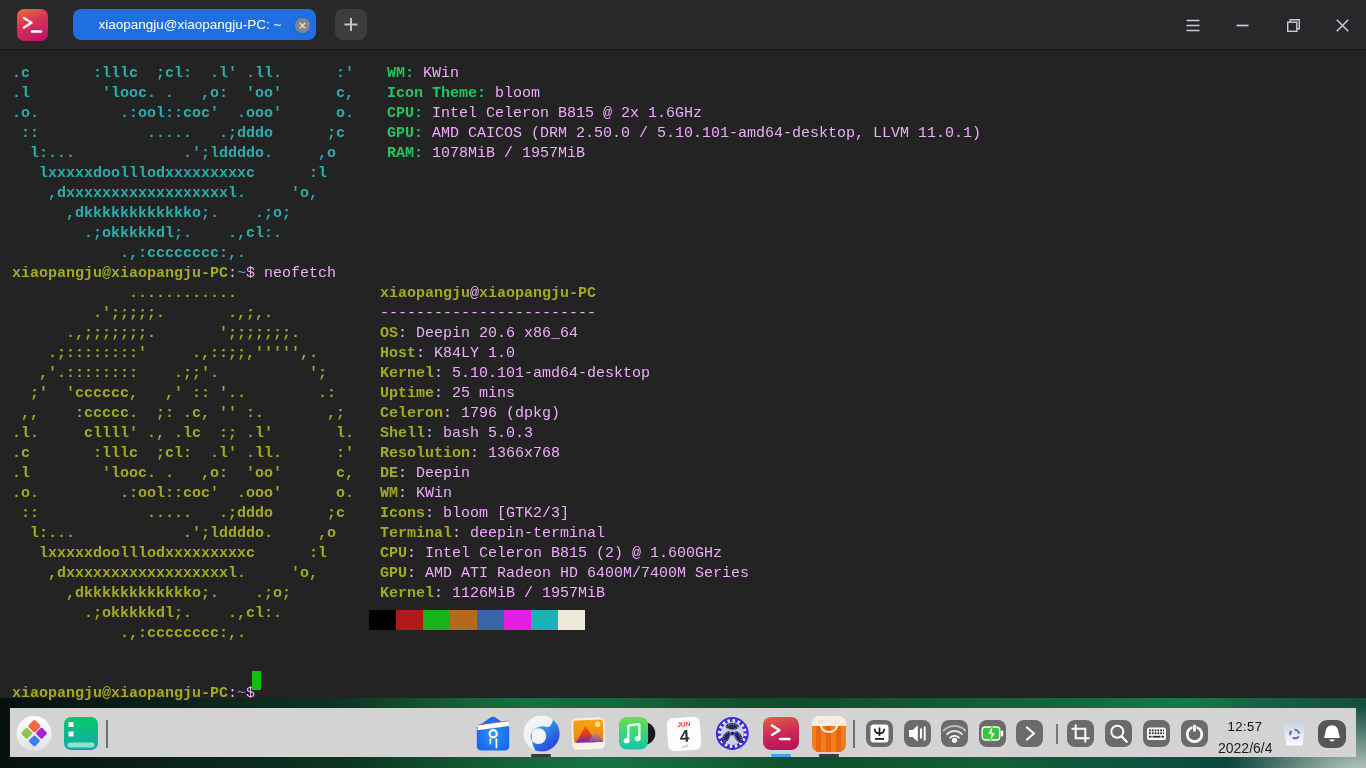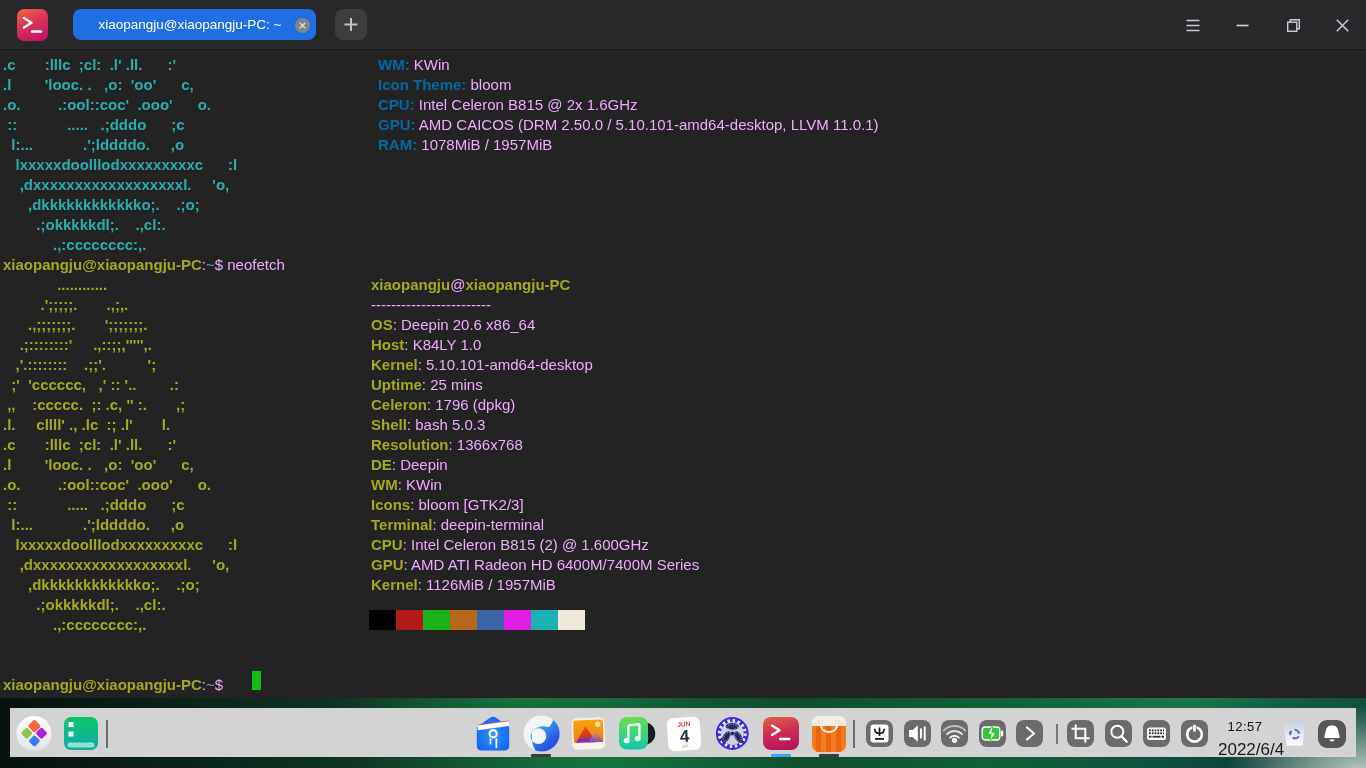--- a/index.html
+++ b/index.html
@@ -4,23 +4,23 @@
 html,body{width:1366px;height:768px;overflow:hidden;background:#000;font-family:"Liberation Sans",sans-serif}
 #wall{position:absolute;left:0;top:650px;width:1366px;height:118px;
 background:
 radial-gradient(190px 95px at 1360px 122px, rgba(190,204,194,.97), rgba(180,196,186,0) 70%),
 radial-gradient(280px 62px at 1190px 50px, rgba(34,152,80,.6), rgba(34,152,80,0) 72%),
 radial-gradient(240px 58px at 520px 49px, rgba(30,145,75,.55), rgba(30,145,75,0) 75%),
 radial-gradient(310px 68px at 590px 112px, rgba(26,138,72,.55), rgba(26,138,72,0) 75%),
 linear-gradient(90deg,#07110d 0%,#0a1f17 10%,#0e3523 26%,#125c35 45%,#0e4d2c 58%,#116036 72%,#0e5340 84%,#0c413c 92%,#10493f 100%)}
 #term{position:absolute;left:0;top:0;width:1366px;height:698px;background:#232324}
 #tbar{position:absolute;left:0;top:0;width:1366px;height:50px;background:#28282a;border-bottom:1px solid #1b1b1c}
-pre{font-family:Liberation Sans, sans-serif;font-size:15px;line-height:20px;margin:2px;position:absolute;letter-spacing:0}
+pre{font-family:Liberation Mono, monospace;font-size:15px;line-height:20px;margin:11px;position:absolute;letter-spacing:0}
 b{font-weight:bold}
-.te{color:#2aadad}.ol{color:#a2aa1f}.gr{color:#f0abfc}.bl{color:#6f9fd8}.wh{color:#0369a1}
+.te{color:#2aadad}.ol{color:#a2aa1f}.gr{color:#f0abfc}.bl{color:#6f9fd8}.wh{color:#22c55e}
 .cb{position:absolute;top:610px;height:20px;width:27px}
 #cursor{position:absolute;left:252px;top:671px;width:9px;height:19px;background:#0fc00f}
 #dock{position:absolute;left:10px;top:708px;width:1346px;height:49px;background:#d3d3d3}
 .tray{position:absolute;top:720px;width:27px;height:27px;background:#6b6b6b;border-radius:8px}
 svg{position:absolute;overflow:visible}
 .ind{position:absolute;top:754px;height:2.5px;background:#3c3c3c;border-radius:1px}
 </style></head>
 <body>
 <div id="wall"></div>
 <div id="term"></div>
@@ -340,21 +340,21 @@
       <rect x="18.5" y="15.8" width="2.5" height="1.8"></rect>
 </g>
 </svg>
 <div class="tray" style="left:1181px"></div>
 <svg style="left:1181px;top:720px" width="27" height="27">
 <circle cx="13.5" cy="14.3" r="7.3" fill="none" stroke="#fff" stroke-width="2.7"></circle>
 <line x1="13.5" y1="4" x2="13.5" y2="12" stroke="#6b6b6b" stroke-width="4"></line>
 <line x1="13.5" y1="4.8" x2="13.5" y2="11.5" stroke="#fff" stroke-width="2.7"></line>
 </svg>
 <div style="position:absolute;left:1218px;top:719px;width:54px;height:20px;color:#111;font-size:13px;text-align:center;letter-spacing:0.5px">12:57</div>
-<div style="position:absolute;left:1218px;top:740px;width:54px;height:12px;color:#1a1a1a;font-size:17px;text-align:center">2022/6/4</div>
+<div style="position:absolute;left:1218px;top:740px;width:54px;height:12px;color:#1a1a1a;font-size:14px;text-align:center">2022/6/4</div>
 <svg style="left:1283px;top:722px" width="23" height="24" viewBox="0 0 23 24">
 <defs>
       <linearGradient id="tr" x1="0" y1="0" x2="0" y2="1">
         <stop offset="0" stop-color="#ccd2e4"></stop>
         <stop offset="0.5" stop-color="#e4e8f2"></stop>
         <stop offset="1" stop-color="#fbfcfe"></stop>
       </linearGradient>
     </defs>
 <path d="M0.5 0.5 H22.5 L19.5 23.5 H3.5 Z" fill="url(#tr)"></path>
 <g fill="none" stroke="#5b6ba8" stroke-width="1.7">

